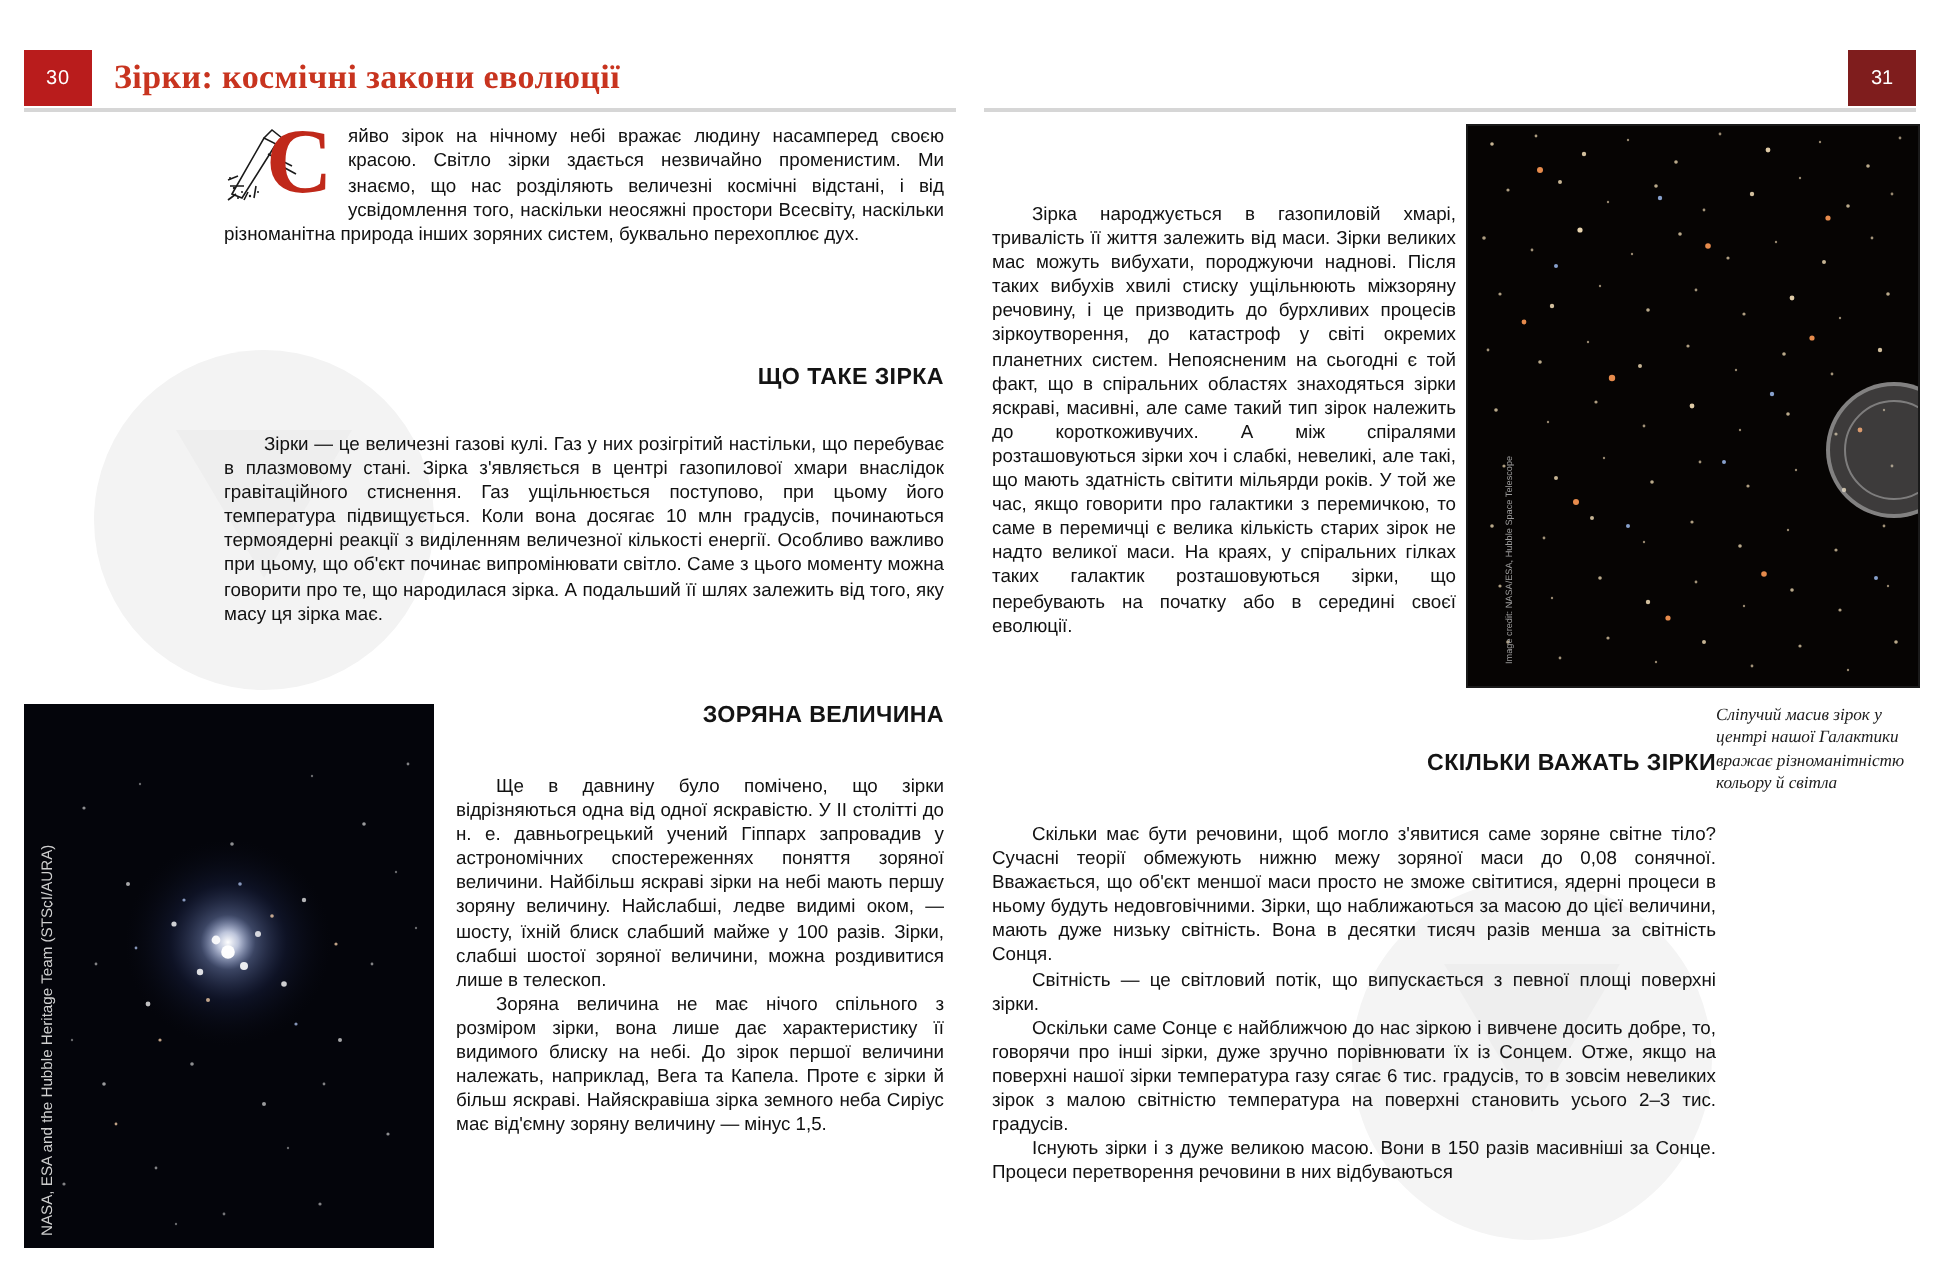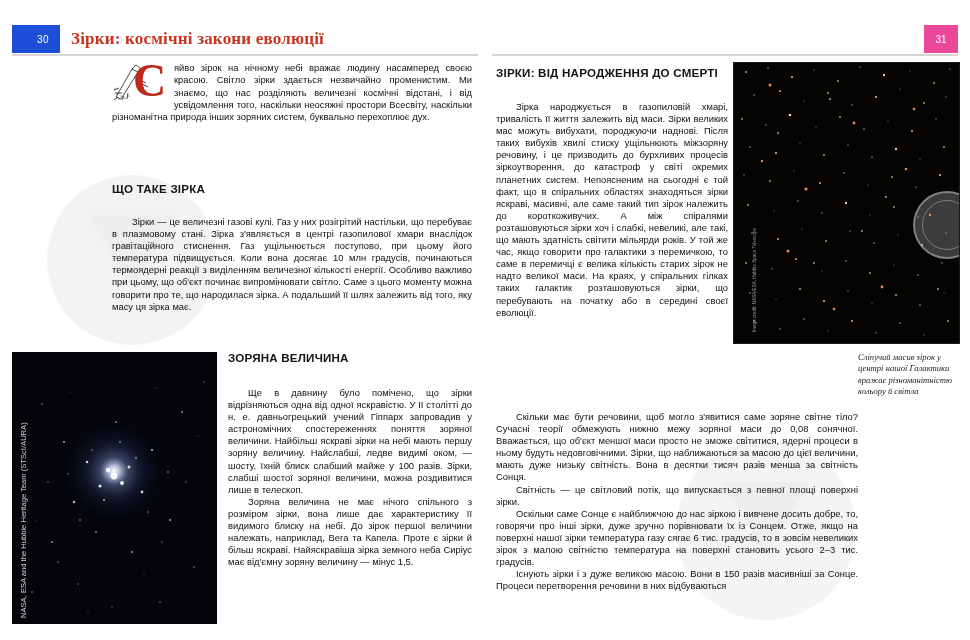--- a/index.html
+++ b/index.html
@@ -60,28 +60,27 @@
     position: absolute;
     left: 12px;
     top: 25px;
     height: 28px;
     display: flex;
     align-items: stretch;
     z-index: 3;
   }
   .folio {
     width: 34px;
-    background: #1d4ed8;
+    background: #b91c1c;
     color: #ffffff;
     font-size: 10px;
     display: flex;
     align-items: center;
     justify-content: center;
     letter-spacing: .5px;
-    padding-left: 14px;
   }
   .running-head {
     display: flex;
     align-items: center;
     padding-left: 11px;
     font-family: "Liberation Serif", serif;
     font-weight: bold;
     font-size: 17px;
     color: #c8341f;
     letter-spacing: .2px;
@@ -104,21 +103,21 @@
     height: 1.5px;
     background: #d6d6d6;
     z-index: 3;
   }
   .header-right {
     position: absolute;
     right: 12px;
     top: 25px;
     height: 28px;
     width: 34px;
-    background: #ec4899;
+    background: #7f1d1d;
     color: #ffffff;
     font-size: 10px;
     display: flex;
     align-items: center;
     justify-content: center;
     z-index: 3;
   }
 
   
   .body-col {
@@ -135,21 +134,21 @@
     margin: 0;
     text-indent: 20px;
   }
 
   .sec-head {
     position: absolute;
     font-family: "Liberation Sans", sans-serif;
     font-weight: bold;
     font-size: 11.6px;
     color: #141414;
-    text-align: left;
+    text-align: right;
     letter-spacing: .2px;
     z-index: 2;
   }
 
   
   .intro {
     position: absolute;
     left: 112px;
     top: 62px;
     width: 360px;
@@ -385,26 +384,26 @@
         <circle cx="108" cy="90" r="0.9"></circle>
           <circle cx="80" cy="98" r="0.8"></circle>
         <circle cx="136" cy="160" r="0.8"></circle>
           <circle cx="56" cy="122" r="0.7"></circle>
       </g>
     </svg>
   </div>
 
   <div class="vcredit" id="credit-left">NASA, ESA and the Hubble Heritage Team (STScI/AURA)</div>
 
-  <div class="sec-head" style="left:496px; top:66px; width:232px; text-align:left;">ЗІРКИ: ВІД НАРОДЖЕННЯ ДО СМЕРТІ</div>
 
   <div class="body-col" style="left:496px; top:88px; width:232px;">
     <p>Зірка народжується в газопиловій хмарі, тривалість її життя залежить від маси. Зірки великих мас можуть вибухати, породжуючи наднові. Після таких вибухів хвилі стиску ущільнюють міжзоряну речовину, і це призводить до бурхливих процесів зіркоутворення, до катастроф у світі окремих планетних систем. Непоясненим на сьогодні є той факт, що в спіральних областях знаходяться зірки яскраві, масивні, але саме такий тип зірок належить до короткоживучих. А між спіралями розташовуються зірки хоч і слабкі, невеликі, але такі, що мають здатність світити мільярди років. У той же час, якщо говорити про галактики з перемичкою, то саме в перемичці є велика кількість старих зірок не надто великої маси. На краях, у спіральних гілках таких галактик розташовуються зірки, що перебувають на початку або в середині своєї еволюції.</p>
   </div>
 
+  <div class="sec-head" style="left:496px; top:375px; width:362px;">СКІЛЬКИ ВАЖАТЬ ЗІРКИ</div>
 
   <div class="body-col" style="left:496px; top:398px; width:362px;">
     <p>Скільки має бути речовини, щоб могло з'явитися саме зоряне світне тіло? Сучасні теорії обмежують нижню межу зоряної маси до 0,08 сонячної. Вважається, що об'єкт меншої маси просто не зможе світитися, ядерні процеси в ньому будуть недовговічними. Зірки, що наближаються за масою до цієї величини, мають дуже низьку світність. Вона в десятки тисяч разів менша за світність Сонця.</p>
     <p>Світність — це світловий потік, що випускається з певної площі поверхні зірки.</p>
     <p>Оскільки саме Сонце є найближчою до нас зіркою і вивчене досить добре, то, говорячи про інші зірки, дуже зручно порівнювати їх із Сонцем. Отже, якщо на поверхні нашої зірки температура газу сягає 6 тис. градусів, то в зовсім невеликих зірок з малою світністю температура на поверхні становить усього 2–3 тис. градусів.</p>
     <p>Існують зірки і з дуже великою масою. Вони в 150 разів масивніші за Сонце. Процеси перетворення речовини в них відбуваються</p>
   </div>
 
   <div class="photo" id="photo-core">
     <svg class="starfield" viewBox="0 0 225 280" preserveAspectRatio="none">

